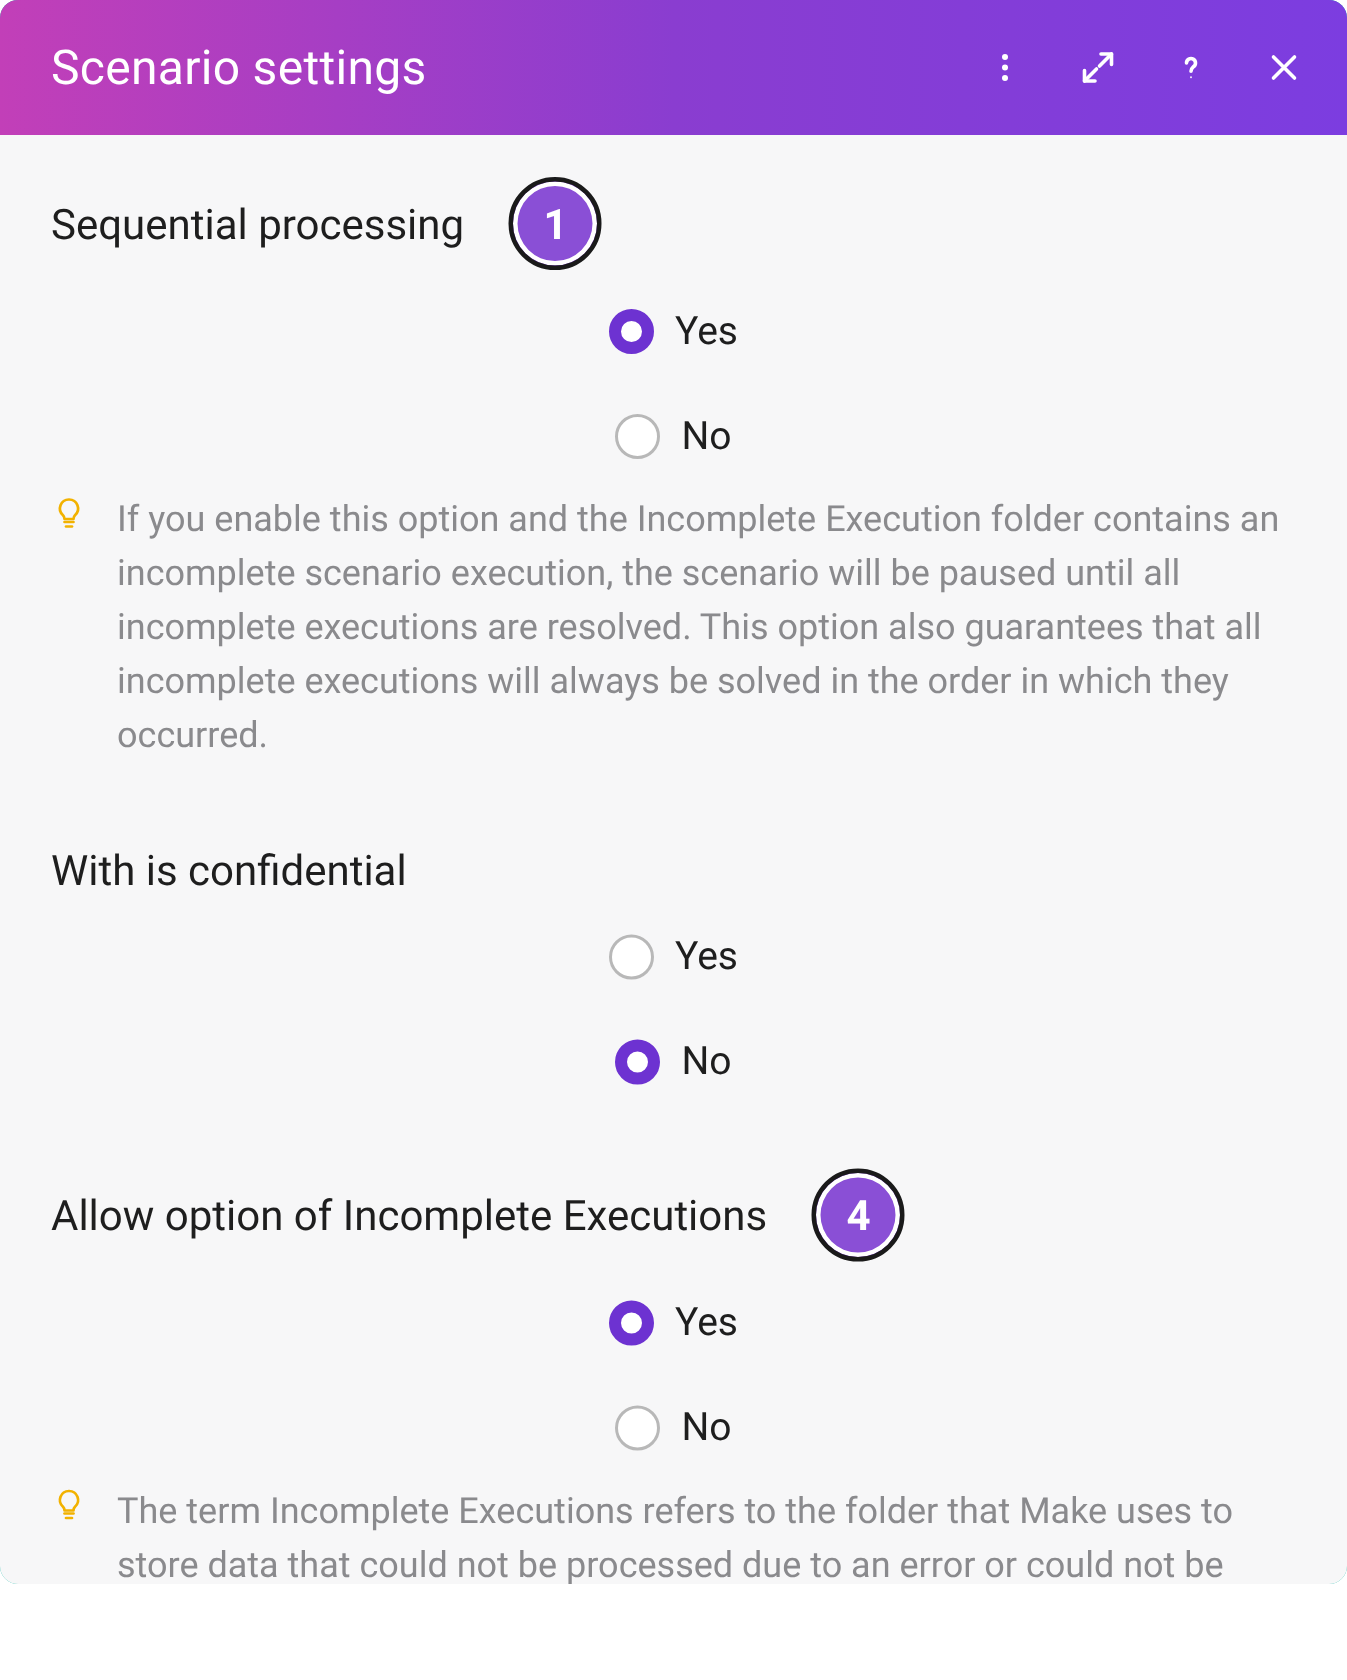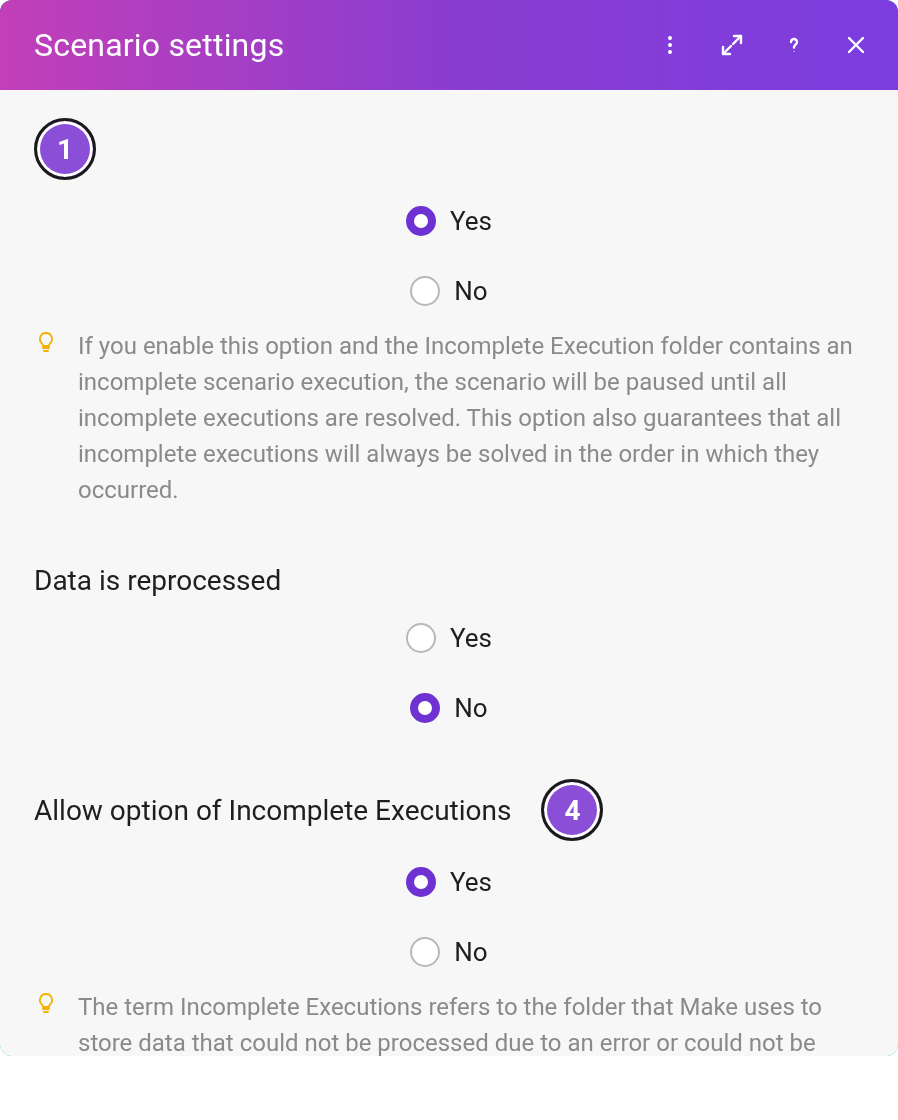--- a/index.html
+++ b/index.html
@@ -169,20 +169,21 @@
             <path d="M5 5l14 14M19 5L5 19"></path>
           </svg>
       </div>
     </div>
   </div>
 
   <div class="content">
 
     <div class="setting-block">
       <div class="setting-title-row">
+        <div class="setting-title">Sequential processing</div>
         <div class="step-badge">
           <span>1</span>
         </div>
       </div>
       <div class="radio-row">
         <div class="radio-option">
           <div class="radio-circle selected"></div>
           <span class="radio-label">Yes</span>
         </div>
         <div class="radio-option">
@@ -197,21 +198,21 @@
               <path d="M10 21h4"></path>
             <path d="M12 3a6 6 0 0 0-4 10.5c.8.8 1 1.5 1 2.5h6c0-1 .2-1.7 1-2.5A6 6 0 0 0 12 3z"></path>
           </svg>
         </div>
         <div class="hint-text">If you enable this option and the Incomplete Execution folder contains an incomplete scenario execution, the scenario will be paused until all incomplete executions are resolved. This option also guarantees that all incomplete executions will always be solved in the order in which they occurred.</div>
       </div>
     </div>
 
     <div class="setting-block">
       <div class="setting-title-row">
-        <div class="setting-title">Data is reprocessed</div>
+        <div class="setting-title">With is confidential</div>
       </div>
       <div class="radio-row">
         <div class="radio-option">
           <div class="radio-circle"></div>
           <span class="radio-label">Yes</span>
         </div>
         <div class="radio-option">
           <div class="radio-circle selected"></div>
           <span class="radio-label">No</span>
         </div>

